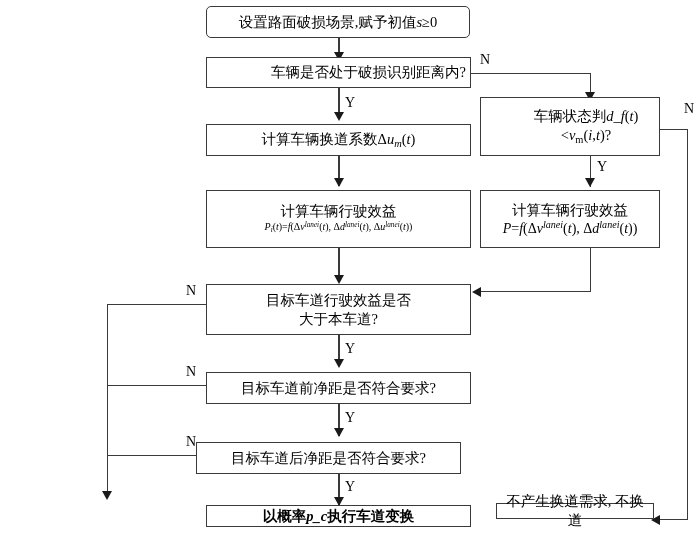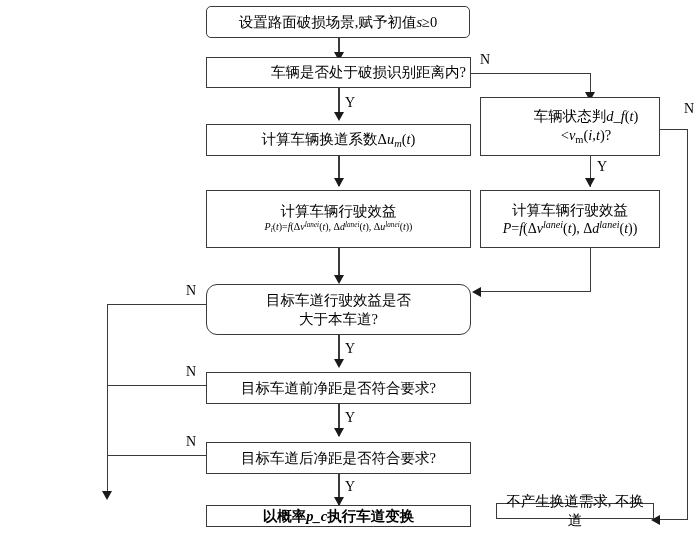--- a/index.html
+++ b/index.html
@@ -146,30 +146,30 @@
 
   <div class="node" style="left:480px; top:97px; width:180px; height:59px;padding-left:36px;">
     <span class="txt">车辆状态判<i>d_f</i>(<i>t</i>)&lt;<i>v</i><span class="subr">m</span>(<i>i</i>,<i>t</i>)?</span>
   </div>
 
   <div class="node" style="left:480px; top:190px; width:180px; height:58px; flex-direction:column;">
     <span class="txt">计算车辆行驶效益</span>
     <span class="line2" style="font-size:14px;"><i>P</i>=<i>f</i>(Δ<i>v</i><span class="sup">lanei</span>(<i>t</i>), Δ<i>d</i><span class="sup">lanei</span>(<i>t</i>))</span>
   </div>
 
-  <div class="node" style="left:206px; top:284px; width:265px; height:51px; flex-direction:column;border-radius:11px;">
+  <div class="node" style="left:206px; top:284px; width:265px; height:51px; flex-direction:column;">
     <span class="txt">目标车道行驶效益是否</span>
     <span class="line2">大于本车道?</span>
   </div>
 
   <div class="node" style="left:206px; top:372px; width:265px; height:32px;">
     <span class="txt">目标车道前净距是否符合要求?</span>
   </div>
 
-  <div class="node" style="left:206px; top:442px; width:265px; height:32px;">
+  <div class="node" style="left:196px; top:442px; width:265px; height:32px;">
     <span class="txt">目标车道后净距是否符合要求?</span>
   </div>
 
 
   <div class="node" style="left:206px; top:505px; width:265px; height:22px;font-weight:bold;">
     <span class="txt">以概率<i>p_c</i>执行车道变换</span>
   </div>
 
   <div class="node" style="left:496px; top:503px; width:158px; height:16px;">
     <span class="txt">不产生换道需求, 不换道</span>

